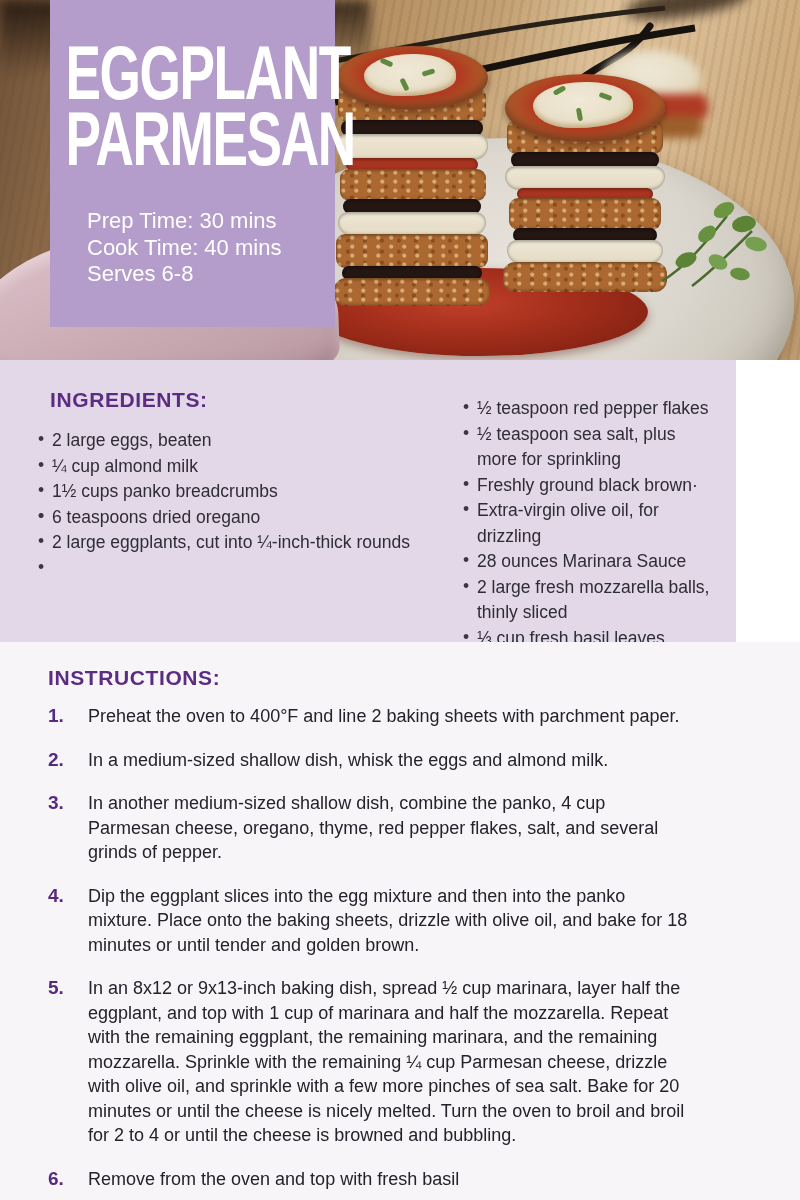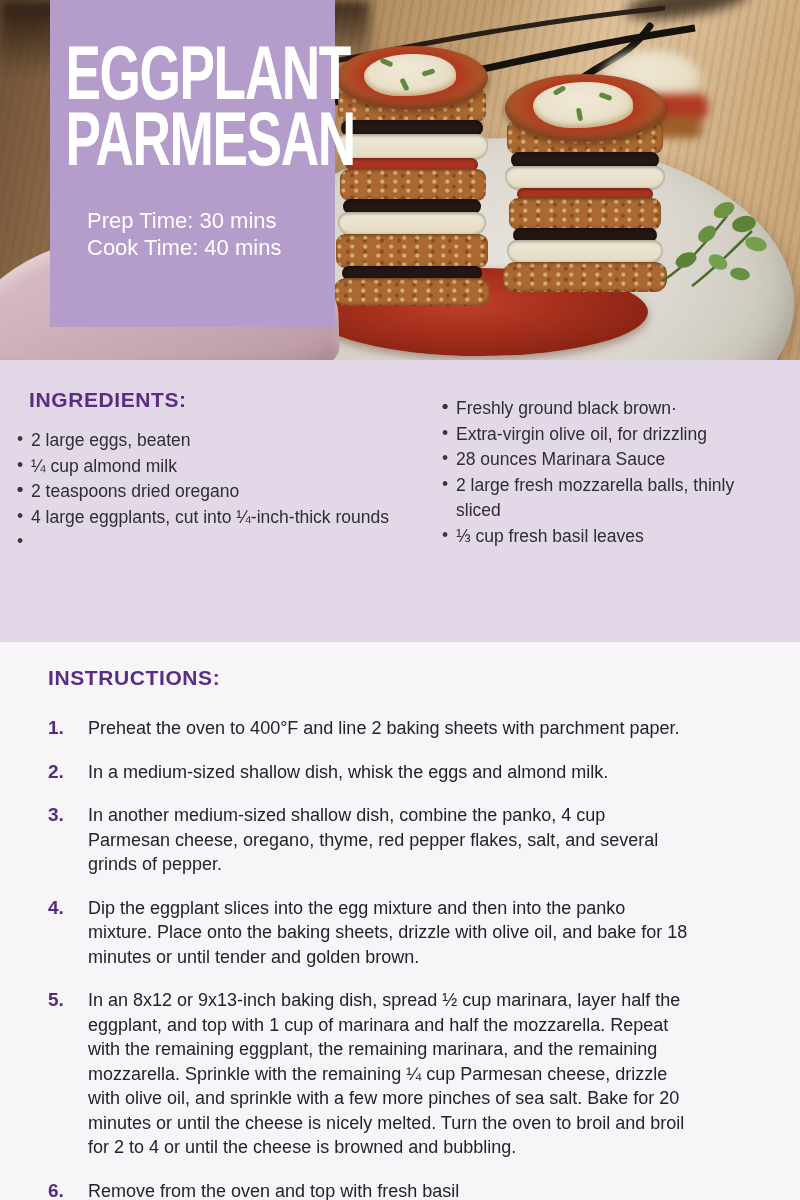--- a/index.html
+++ b/index.html
@@ -71,33 +71,33 @@
   .herbs{position:absolute;left:652px;top:186px;width:120px;height:110px;z-index:8;}
 
   .title-card{position:absolute;left:50px;top:0;width:285px;height:327px;z-index:10;
     background:var(--accent-lavender);}
   .recipe-title{padding:40px 0 0 22px;color:var(--title-text);font-weight:800;
     font-size:76px;line-height:66px;letter-spacing:-2px;
     transform:scaleX(0.70);transform-origin:left top;white-space:nowrap;}
   .recipe-meta{margin:36px 0 0 37px;color:var(--title-text);font-size:22px;line-height:26.5px;font-weight:500;}
 
   
-  .ingredients{width:800px;height:282px;background:var(--ingredients-bg);padding:28px 24px 0 29px;overflow:hidden;}
+  .ingredients{width:736px;height:282px;background:var(--ingredients-bg);padding:28px 24px 0 50px;overflow:hidden;}
   .sec-heading{color:var(--heading-purple);font-size:21px;font-weight:800;letter-spacing:0.6px;}
   .ing-grid{display:flex;align-items:flex-start;}
   .ing-left{flex:0 0 425px;}
   .ing-left .sec-heading{margin-bottom:16px;}
   ul.ing-list{list-style:none;margin-left:-12px;}
   ul.ing-list li{position:relative;padding-left:14px;font-size:17.5px;line-height:25.5px;color:var(--body-text);}
   ul.ing-list .bul{position:absolute;left:0;top:-1px;color:#3a3742;}
   .ing-right{margin-top:8px;width:300px;}
 
   
   .instructions{width:800px;height:558px;background:var(--instructions-bg);padding:24px 30px 0 48px;overflow:hidden;}
-  .instructions .sec-heading{margin-bottom:26px;}
+  .instructions .sec-heading{margin-bottom:14px;}
   ol.steps{list-style:none;}
   ol.steps li{display:flex;margin-bottom:19px;}
   .step-num{flex:0 0 40px;color:var(--step-number-purple);font-size:19px;font-weight:800;line-height:24.5px;}
   .step-text{width:602px;font-size:18px;line-height:24.5px;color:#24222b;}
 </style>
 </head>
 <body>
 
 <div class="page">
 
@@ -171,41 +171,42 @@
     </svg>
 
     <div class="title-card">
       <div class="recipe-title">
         <div>EGGPLANT</div>
         <div>PARMESAN</div>
       </div>
       <div class="recipe-meta">
         <div>Prep Time: 30 mins</div>
         <div>Cook Time: 40 mins</div>
+        <div>Serves 6-8</div>
       </div>
     </div>
   </div>
 
   <div class="ingredients">
     <div class="ing-grid">
       <div class="ing-left">
         <div class="sec-heading">INGREDIENTS:</div>
         <ul class="ing-list">
           <li><span class="bul">•</span><span>2 large eggs, beaten</span></li>
           <li><span class="bul">•</span><span>¼ cup almond milk</span></li>
+          <li><span class="bul">•</span><span>1½ cups panko breadcrumbs</span></li>
           <li><span class="bul">•</span></li>
-          <li><span class="bul">•</span></li>
-          <li><span class="bul">•</span><span>2 teaspoons dried oregano</span></li>
-          <li><span class="bul">•</span><span>4 large eggplants, cut into ¼-inch-thick rounds</span></li>
+          <li><span class="bul">•</span><span>6 teaspoons dried oregano</span></li>
+          <li><span class="bul">•</span><span>2 large eggplants, cut into ¼-inch-thick rounds</span></li>
           <li><span class="bul">•</span></li>
         </ul>
       </div>
       <ul class="ing-list ing-right">
-        <li><span class="bul">•</span></li>
-        <li><span class="bul">•</span></li>
+        <li><span class="bul">•</span><span>½ teaspoon red pepper flakes</span></li>
+        <li><span class="bul">•</span><span>½ teaspoon sea salt, plus more for sprinkling</span></li>
         <li><span class="bul">•</span><span>Freshly ground black brown·</span></li>
         <li><span class="bul">•</span><span>Extra-virgin olive oil, for drizzling</span></li>
         <li><span class="bul">•</span><span>28 ounces Marinara Sauce</span></li>
         <li><span class="bul">•</span><span>2 large fresh mozzarella balls, thinly sliced</span></li>
         <li><span class="bul">•</span><span>⅓ cup fresh basil leaves</span></li>
       </ul>
     </div>
   </div>
 
   <div class="instructions">

